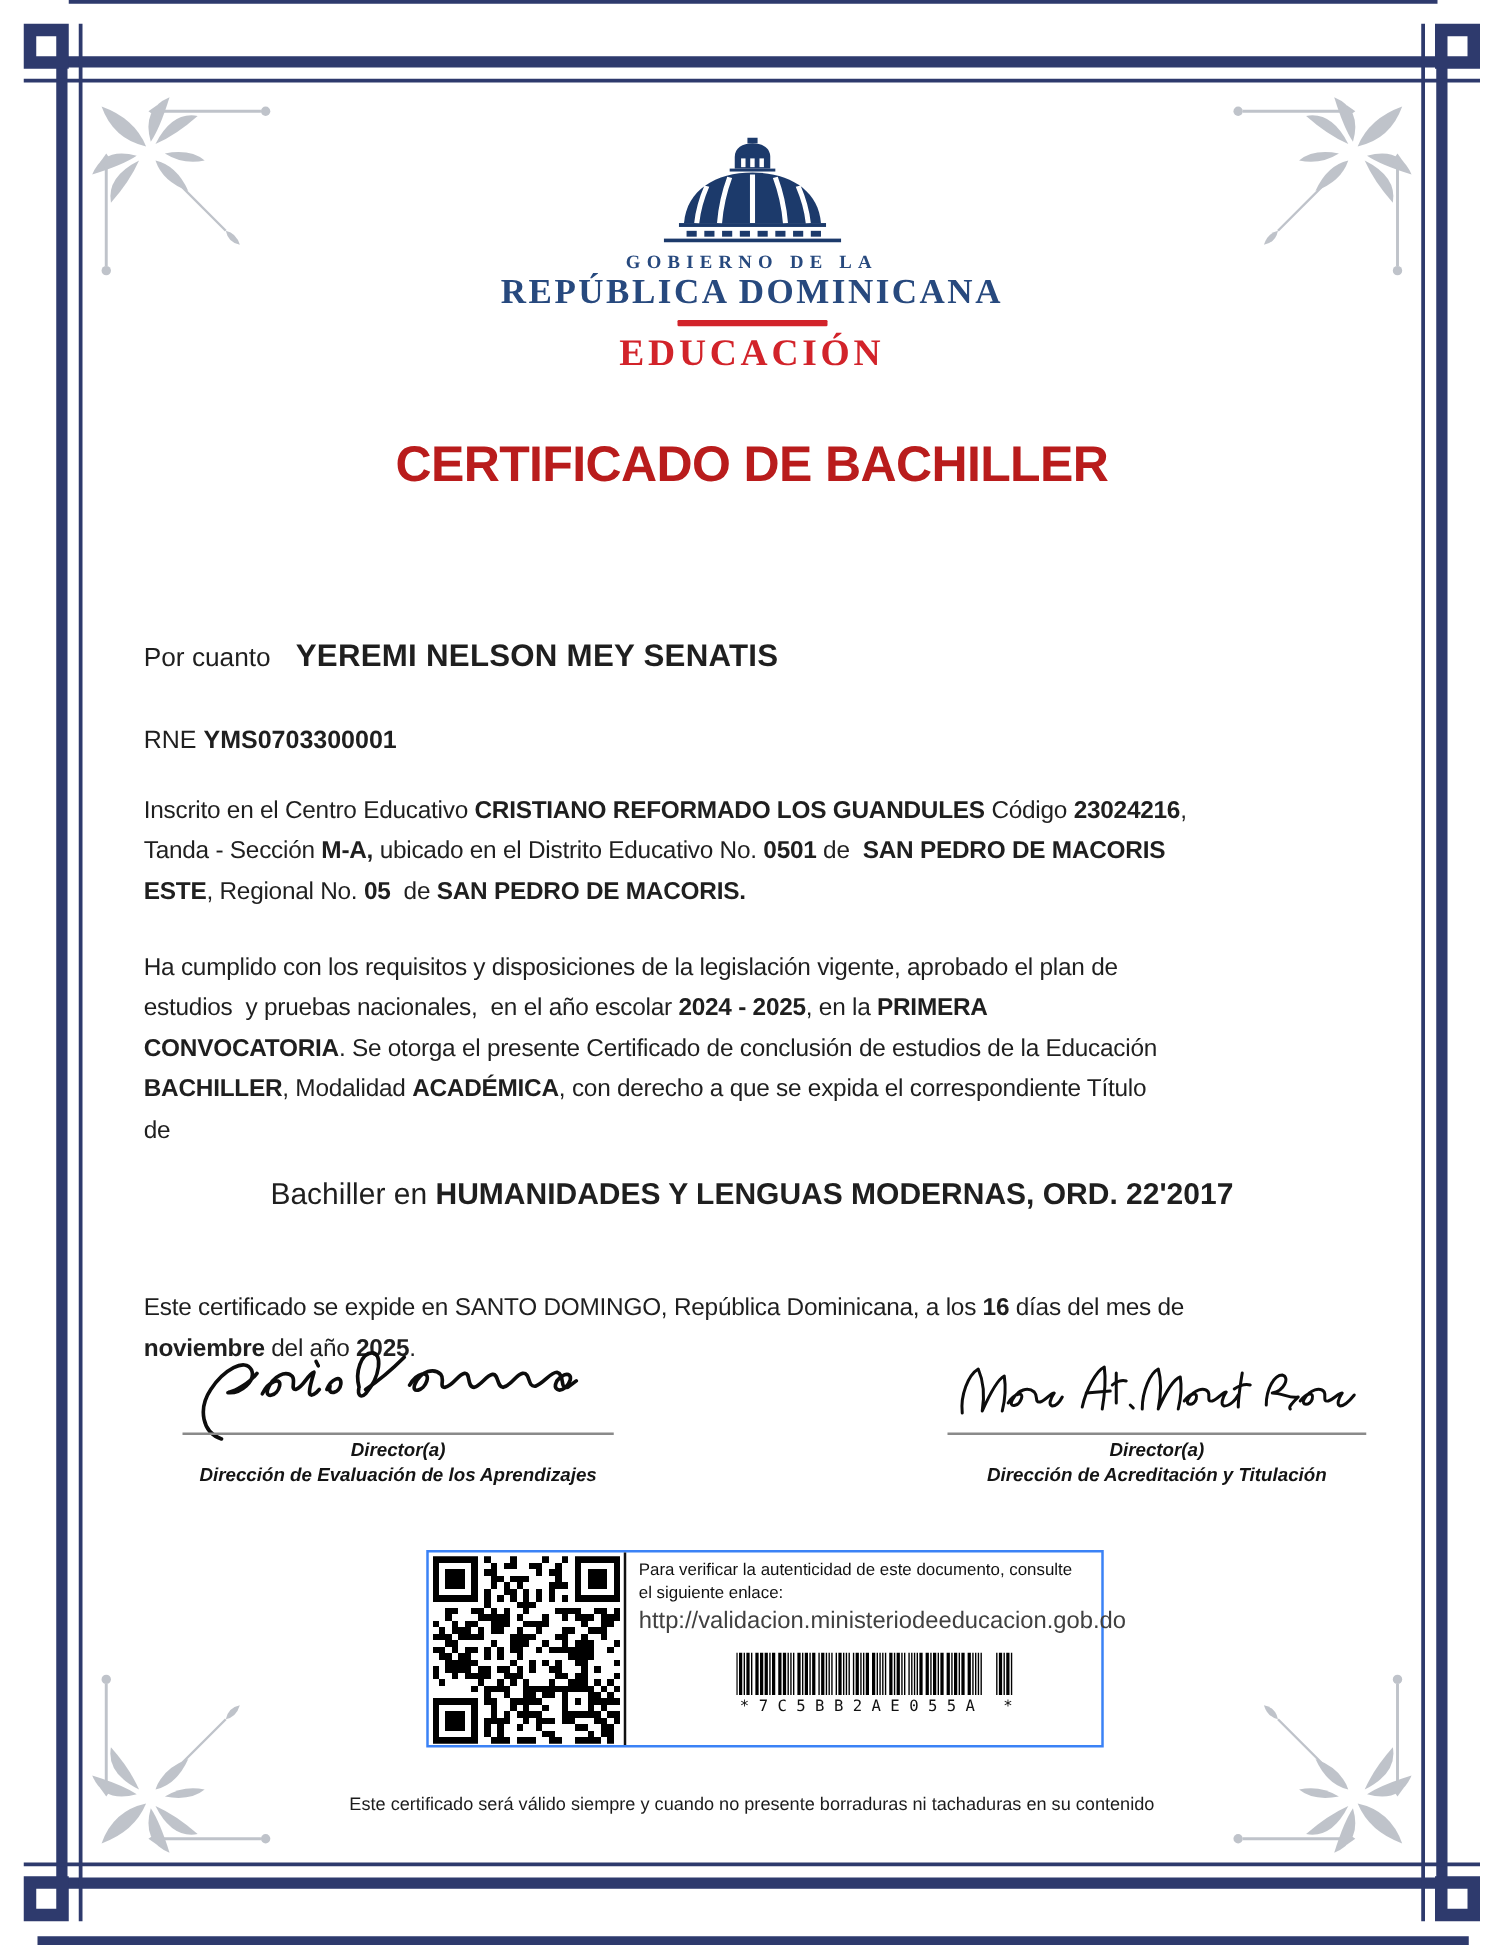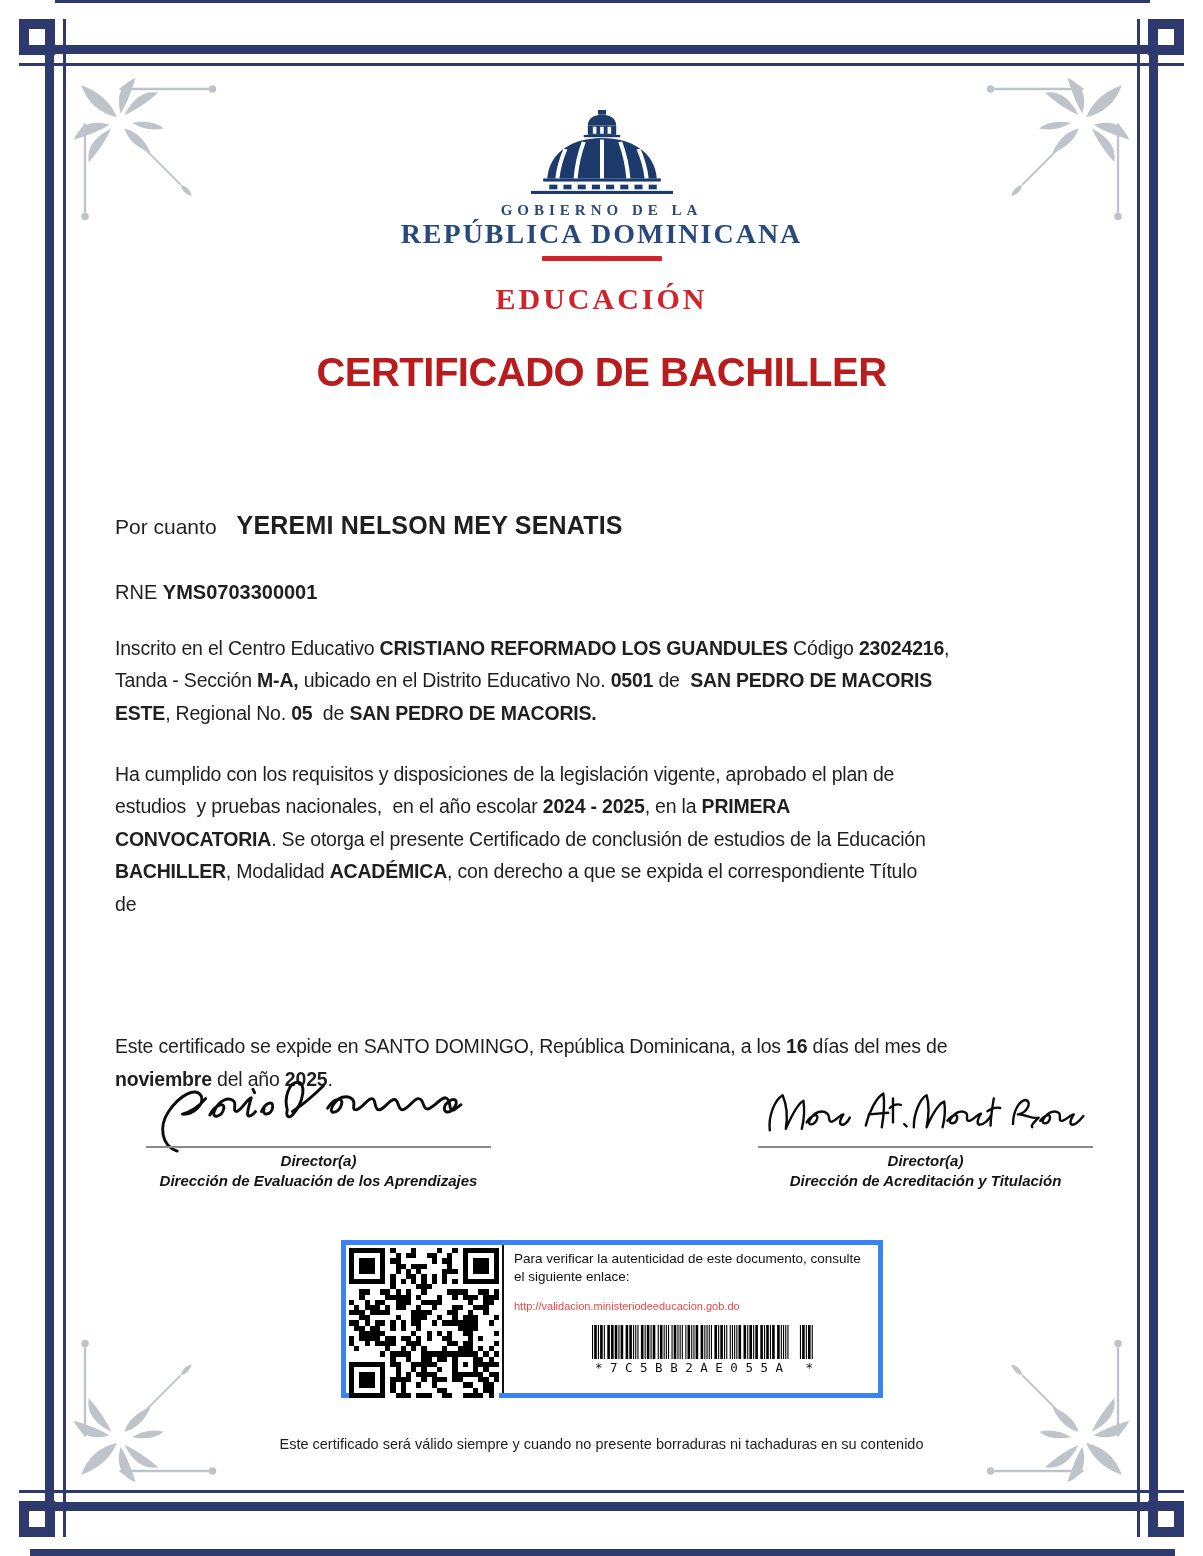--- a/index.html
+++ b/index.html
@@ -25,21 +25,21 @@
 
   
   .dome{position:absolute;left:50%;transform:translateX(-50%);top:110px;}
   .gob-line{top:202px;font-family:"Liberation Serif",serif;font-weight:700;
             font-size:15px;letter-spacing:5px;color:var(--brand-blue);}
   .rep-line{top:218px;font-family:"Liberation Serif",serif;font-weight:600;
             font-size:28px;letter-spacing:2px;color:var(--brand-blue);}
   .red-rule{left:50%;transform:translateX(-50%);top:256px;width:120px;height:5px;
             background:var(--red);border-radius:1px;}
   .edu-line{top:266px;font-family:"Liberation Serif",serif;font-weight:700;
-            font-size:30px;letter-spacing:3px;color:var(--red);margin-top:16px;}
+            font-size:30px;letter-spacing:3px;color:var(--red);}
 
   .cert-title{top:350px;font-size:40px;font-weight:700;letter-spacing:-.5px;color:#b91c1c;}
   .cert-subtitle{top:438px;font-size:22px;color:#1d1d1d;}
 
   .por-cuanto{left:115px;top:511px;display:flex;align-items:baseline;}
   .por-cuanto .lbl{font-size:21px;}
   .por-cuanto .name{font-size:25px;font-weight:700;margin-left:20px;letter-spacing:.2px;}
 
   .rne{left:115px;top:581px;font-size:20px;}
   .rne b{font-weight:700;}
@@ -54,25 +54,25 @@
   .p-issue{top:1010px;line-height:33px;}
 
   
   .sig-script{position:absolute;}
   .sig-line{position:absolute;height:2px;background:#8a8a8a;}
   .sig-role{position:absolute;font-size:15px;font-weight:700;font-style:italic;text-align:center;color:#141414;}
   .sig-dept{position:absolute;font-size:15px;font-weight:700;font-style:italic;text-align:center;color:#141414;}
 
   
   .verify-box{position:absolute;left:341px;top:1240px;width:542px;height:158px;
-              border:5px solid #3b82f6;box-sizing:border-box;background:#fff;}
+              border:2px solid #3b82f6;box-sizing:border-box;background:#fff;}
   .qr{position:absolute;left:3px;top:3px;}
   .v-divider{position:absolute;left:156px;top:0;width:2px;height:100%;background:#101010;}
   .v-instr{position:absolute;left:168px;top:5px;width:360px;font-size:13.5px;line-height:18px;color:#111;}
-  .v-url{position:absolute;left:168px;top:55px;font-size:11px;color:#ef4444;}
+  .v-url{position:absolute;left:168px;top:44px;font-size:19px;color:#404040;}
   .barcode-wrap{position:absolute;left:238px;top:80px;width:240px;text-align:center;}
   .barcode-label{font-family:"DejaVu Sans Mono",monospace;font-size:12.5px;white-space:pre;
                  margin-top:1px;color:#111;}
 
   .footer-note{top:1436px;font-size:14.5px;color:#1c1c1c;}
 </style>
 </head>
 <body>
 
 <div class="page">
@@ -242,20 +242,21 @@
   </div>
 
   <p class="abs para p-enroll"><span>Inscrito en el Centro Educativo </span><span class="seg-b">CRISTIANO REFORMADO LOS GUANDULES</span><span> Código </span><span class="seg-b">23024216</span><span>,
 Tanda - Sección </span><span class="seg-b">M-A,</span><span> ubicado en el Distrito Educativo No. </span><span class="seg-b">0501</span><span> de  </span><span class="seg-b">SAN PEDRO DE MACORIS
 ESTE</span><span>, Regional No. </span><span class="seg-b">05</span><span>  de </span><span class="seg-b">SAN PEDRO DE MACORIS.</span></p>
   <p class="abs para p-comply"><span>Ha cumplido con los requisitos y disposiciones de la legislación vigente, aprobado el plan de
 estudios  y pruebas nacionales,  en el año escolar </span><span class="seg-b">2024 - 2025</span><span>, en la </span><span class="seg-b">PRIMERA
 CONVOCATORIA</span><span>. Se otorga el presente Certificado de conclusión de estudios de la Educación
 </span><span class="seg-b">BACHILLER</span><span>, Modalidad </span><span class="seg-b">ACADÉMICA</span><span>, con derecho a que se expida el correspondiente Título
 de</span></p>
+  <div class="abs center degree"><span>Bachiller en </span><span class="seg-b">HUMANIDADES Y LENGUAS MODERNAS, ORD. 22'2017</span></div>
   <p class="abs para p-issue"><span>Este certificado se expide en SANTO DOMINGO, República Dominicana, a los </span><span class="seg-b">16</span><span> días del mes de
 </span><span class="seg-b">noviembre</span><span> del año </span><span class="seg-b">2025</span><span>.</span></p>
 
   <svg class="sig-script" style="left:128px;top:1072px" width="365" height="86" viewBox="0 0 370 100">
     <g fill="none" stroke="#0d0d0d" stroke-width="3.4" stroke-linecap="round" stroke-linejoin="round">
       <path d="M30,92 C12,86 8,64 20,46 C32,28 52,16 58,28 C62,38 48,50 36,49 C44,47 56,40 63,31"></path>
       <path d="M68,50 C74,38 86,34 84,43 C82,52 70,55 73,46 C78,33 90,28 96,34 C99,38 94,46 99,46 C106,44 110,32 116,30 C114,38 111,46 112,50 C113,53 118,50 121,46"></path>
       <path d="M118,20 l2,4"></path>
       <path d="M128,46 C132,36 142,32 141,41 C140,50 128,52 131,43"></path>
       <path d="M158,44 C154,30 160,12 170,12 C180,12 178,34 164,50 C160,54 156,52 158,44"></path>

